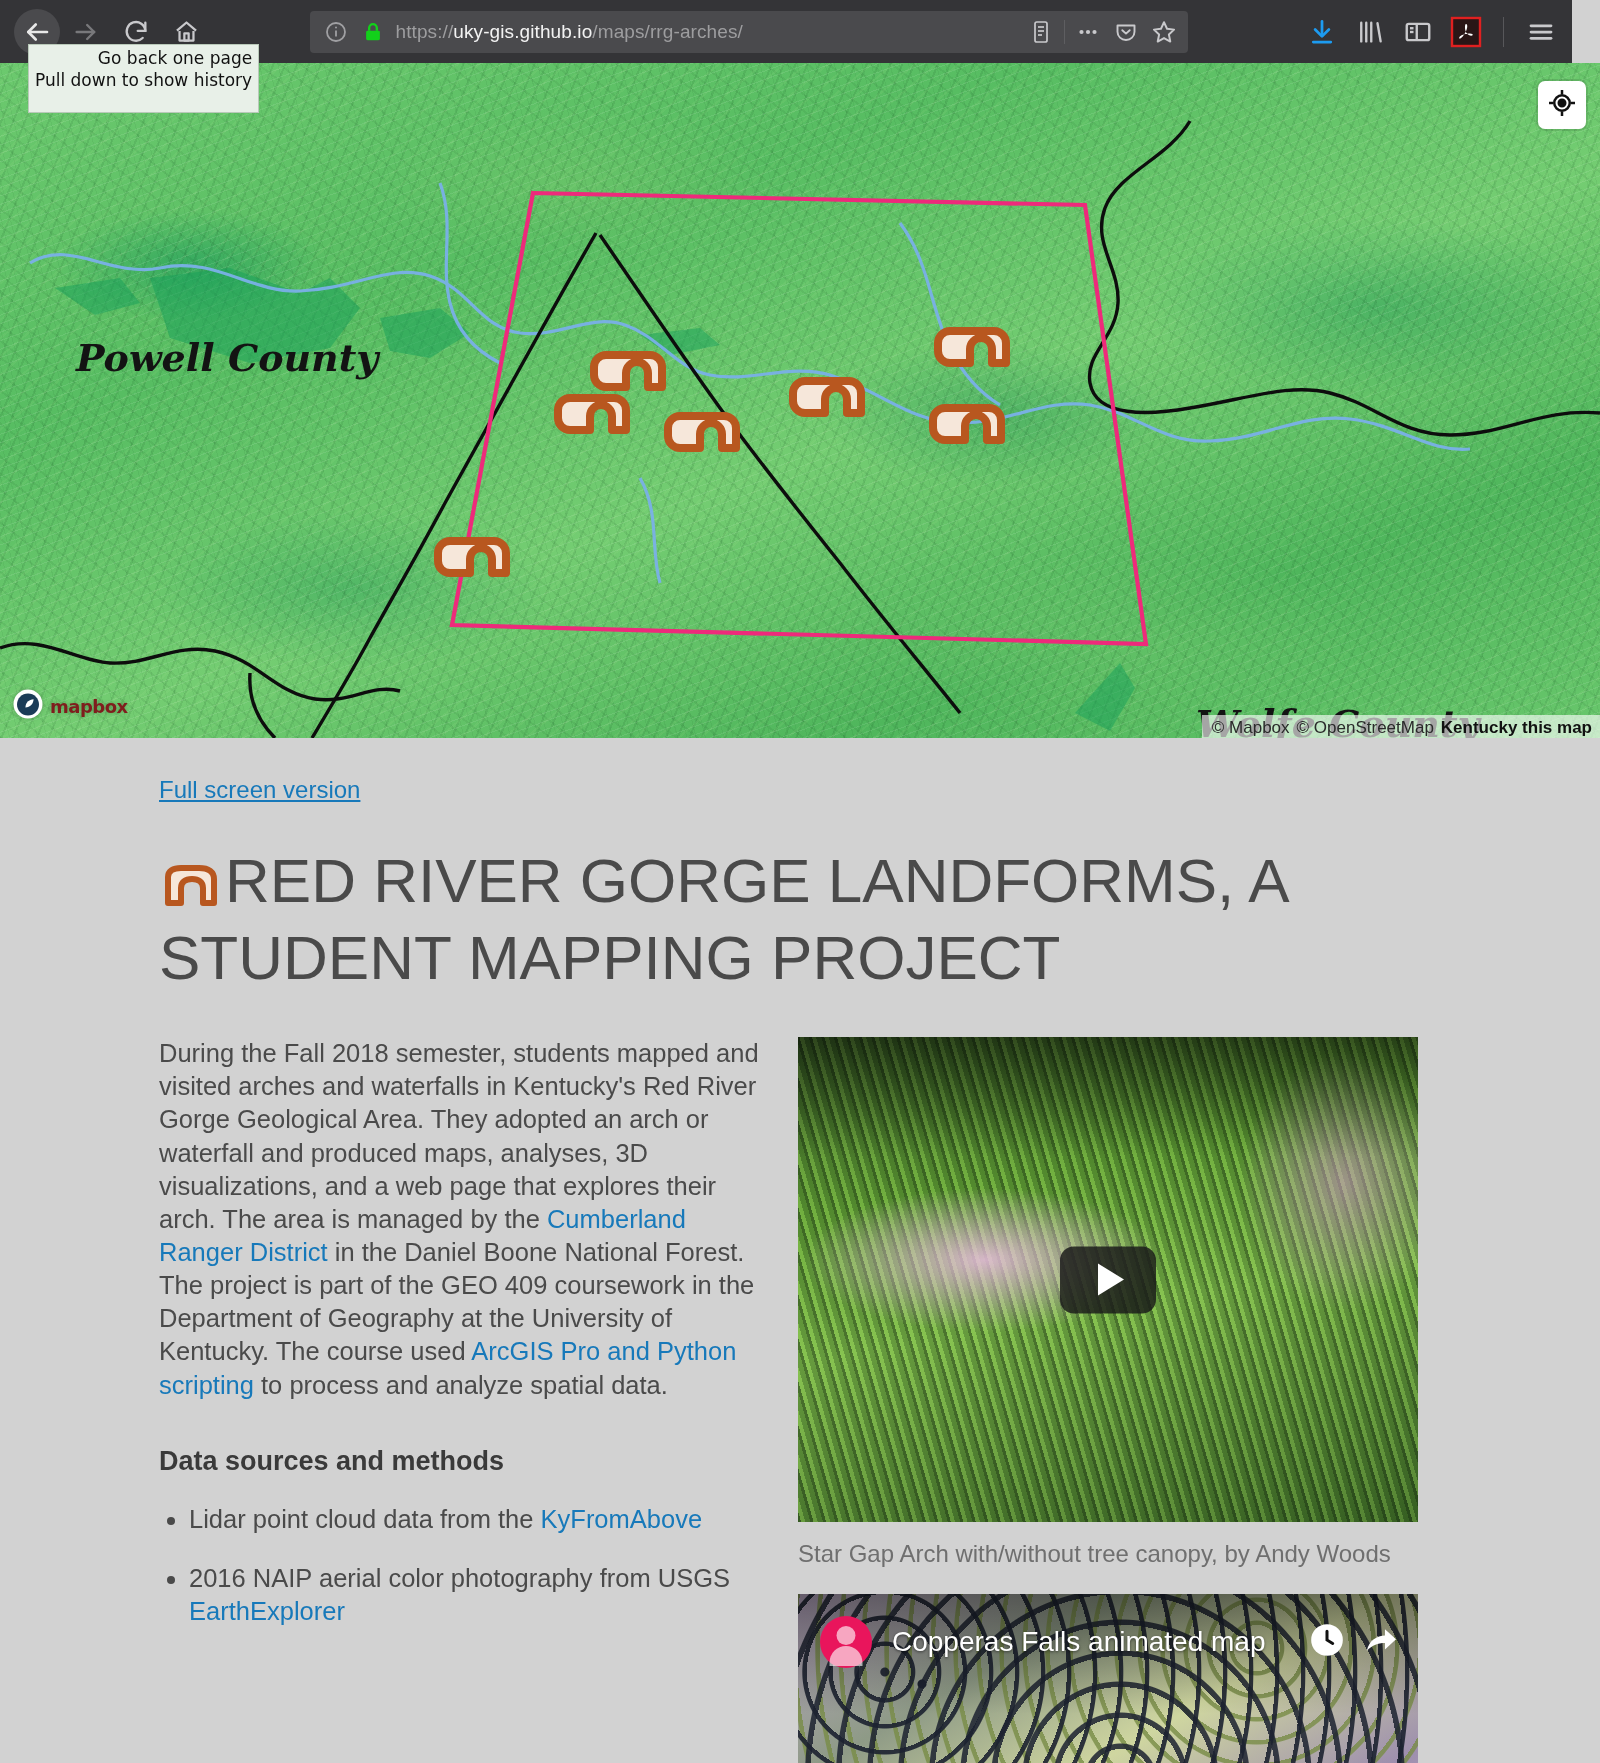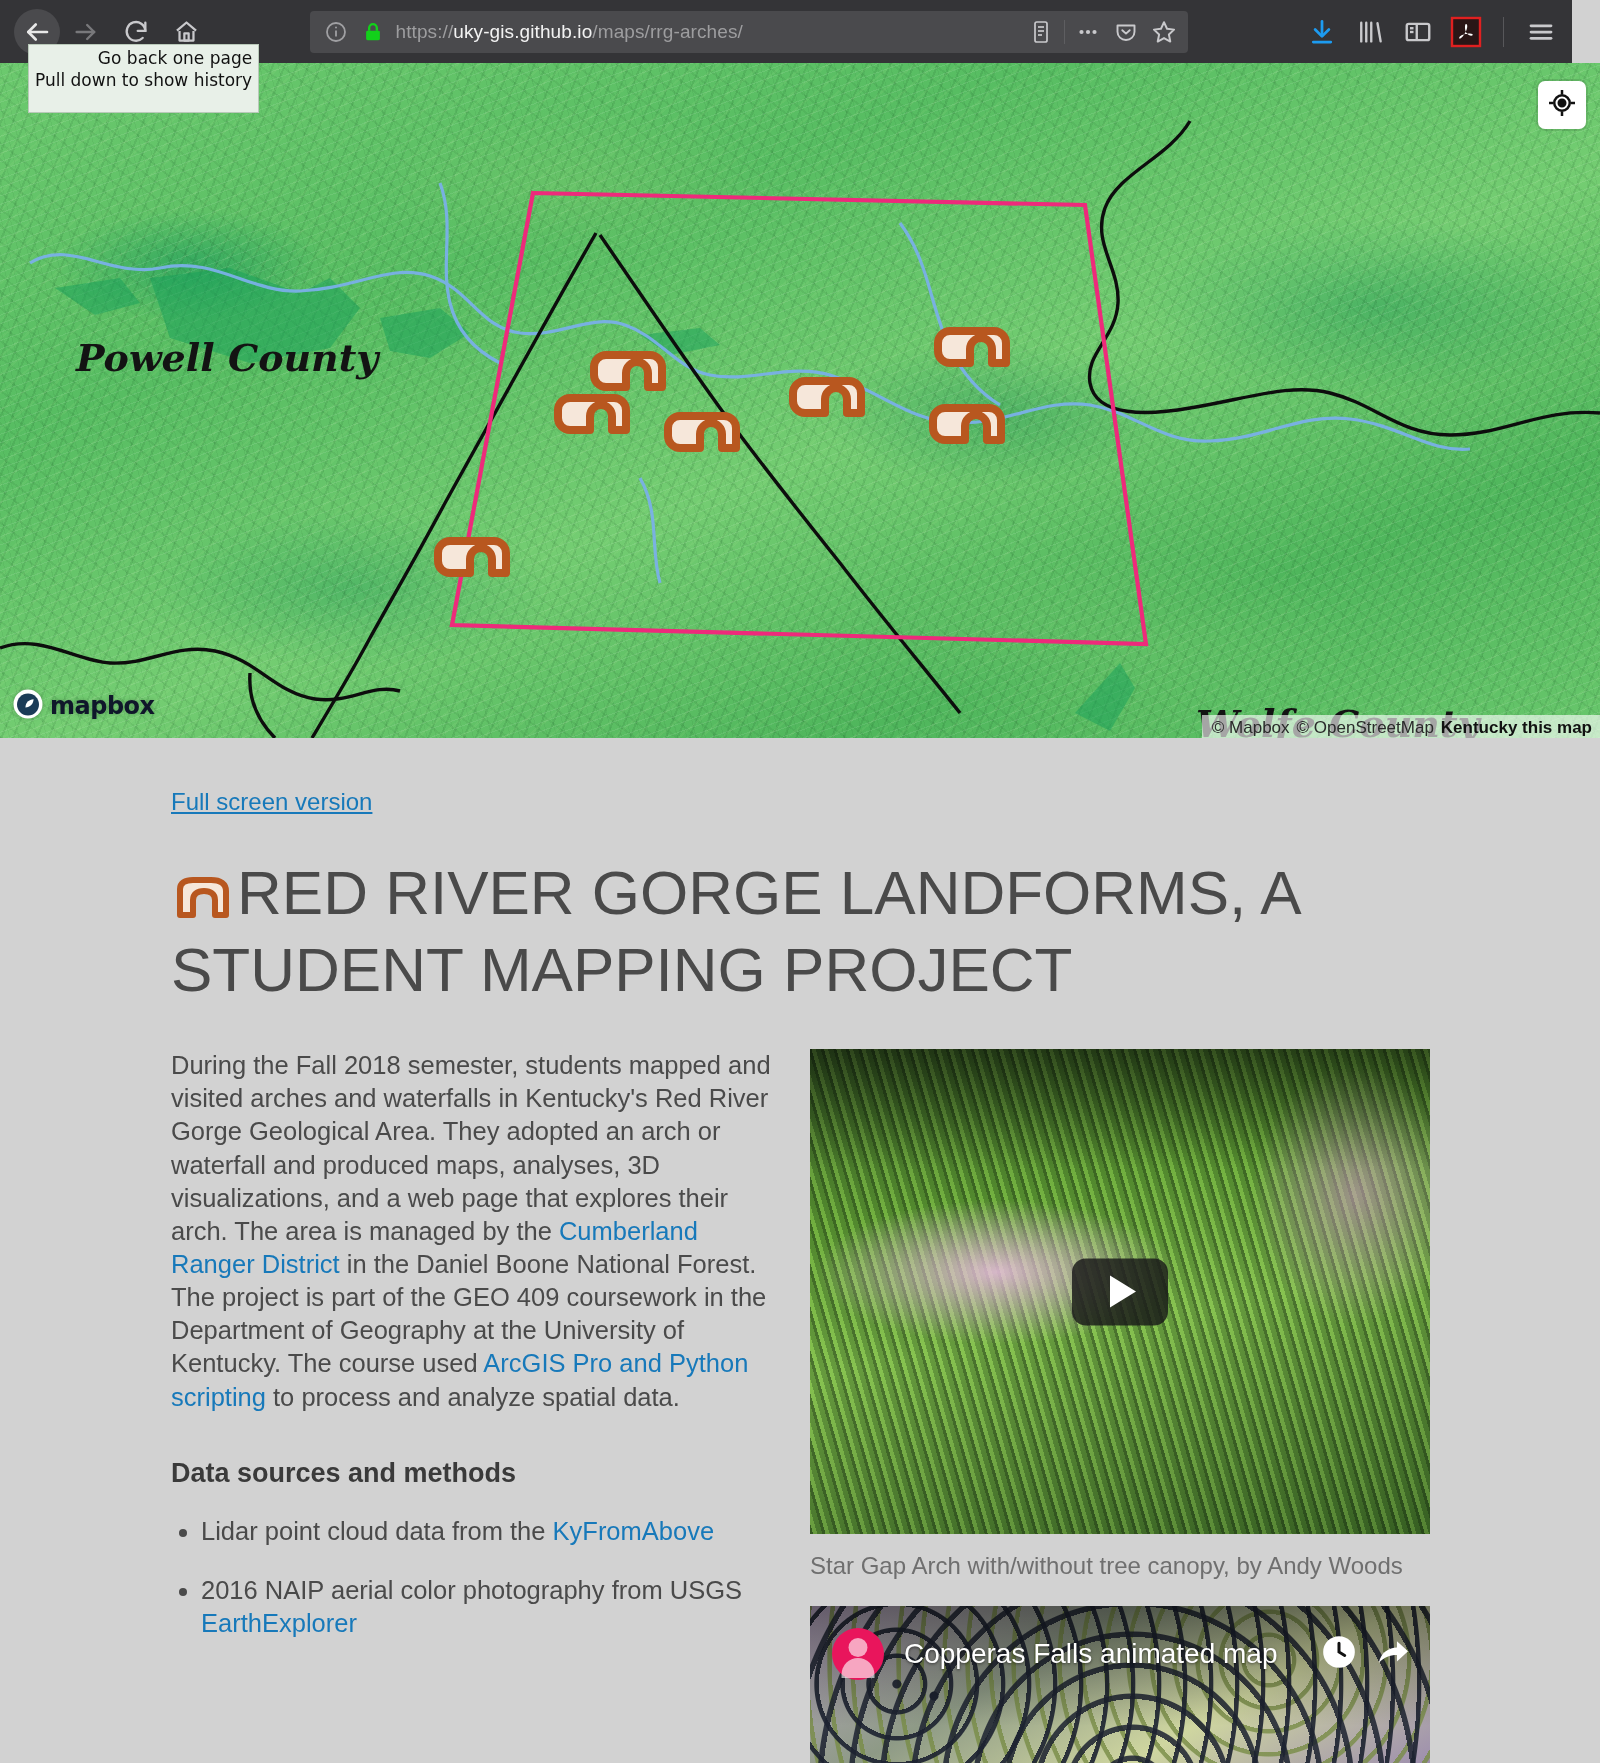--- a/index.html
+++ b/index.html
@@ -126,40 +126,40 @@
     display:flex; align-items:center; justify-content:center;
     box-shadow: 0 0 0 2px rgba(0,0,0,.10);
   }
   .mapbox-logo {
     position:absolute; left: 12px; bottom: 14px;
     display:flex; align-items:center; gap: 6px;
     filter: drop-shadow(0 0 2px rgba(0,0,0,.25));
   }
   .mapbox-word {
     font-family:"DejaVu Sans", sans-serif;
-    font-weight:700; font-size:24px; color:#0f172a; letter-spacing:-.5px;
+    font-weight:700; font-size:18px; color:#7f1d1d; letter-spacing:-.5px;
   }
   .attrib {
     position:absolute; right:0; bottom:0;
     background: rgba(255,255,255,.62);
     padding: 3px 8px 0 10px;
     font-size: 17px; color: #2a2a2a;
     font-family:"Liberation Sans", sans-serif;
     display:flex; gap: 7px; align-items:center;
     white-space:nowrap;
   }
   .attrib b { font-weight: 700; color:#111; }
 
   
   .page {
     position: relative;
     width: 1600px;
     height: 1025px;
     background: #d2d2d2;
-    padding: 16px;
+    padding: 4px;
     overflow: hidden;
   }
   .page-inner { padding: 22px 150px 0 155px; }
 
   .fullscreen-link {
     display:inline-block;
     font-size: 24px;
     color: #1779ba;
     margin-top: 12px;
     margin-bottom: 30px;

